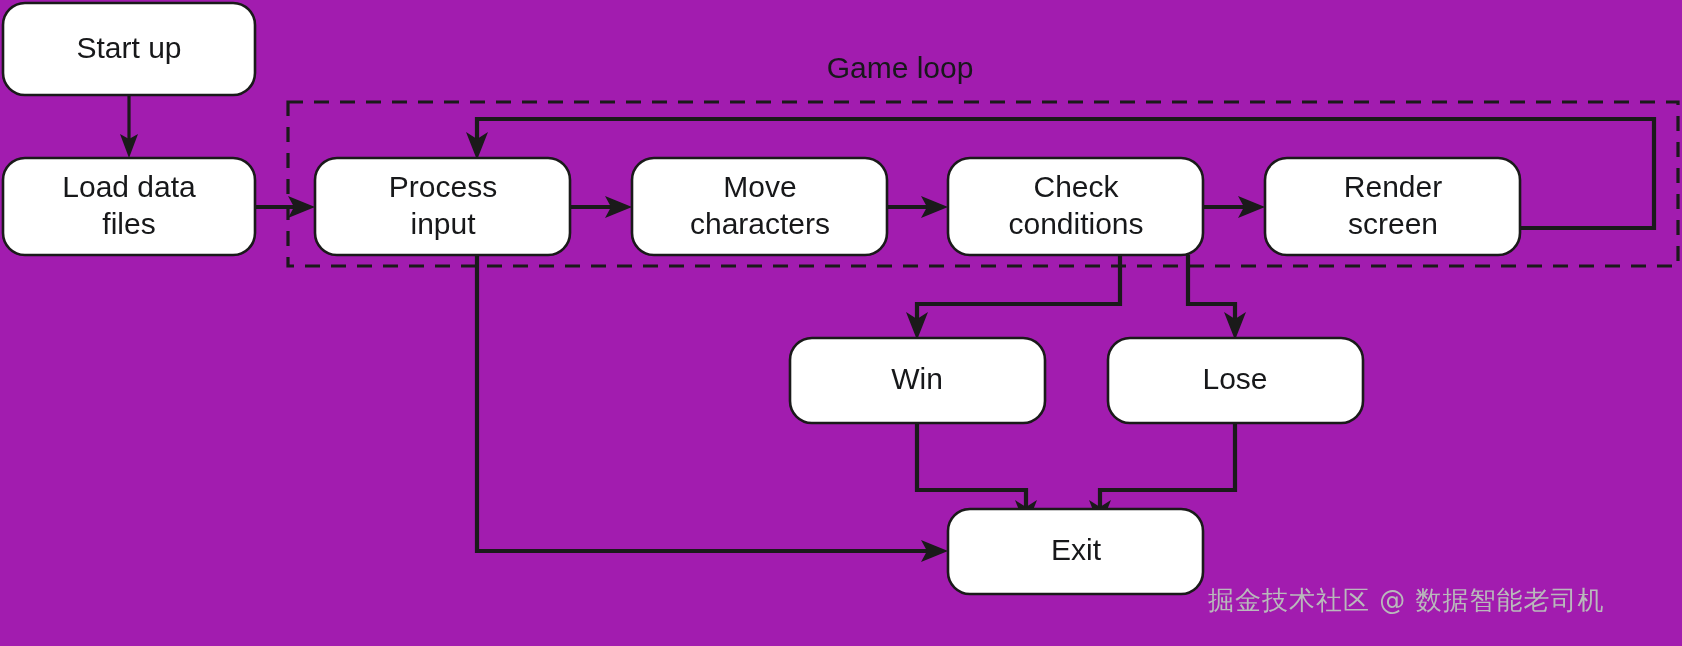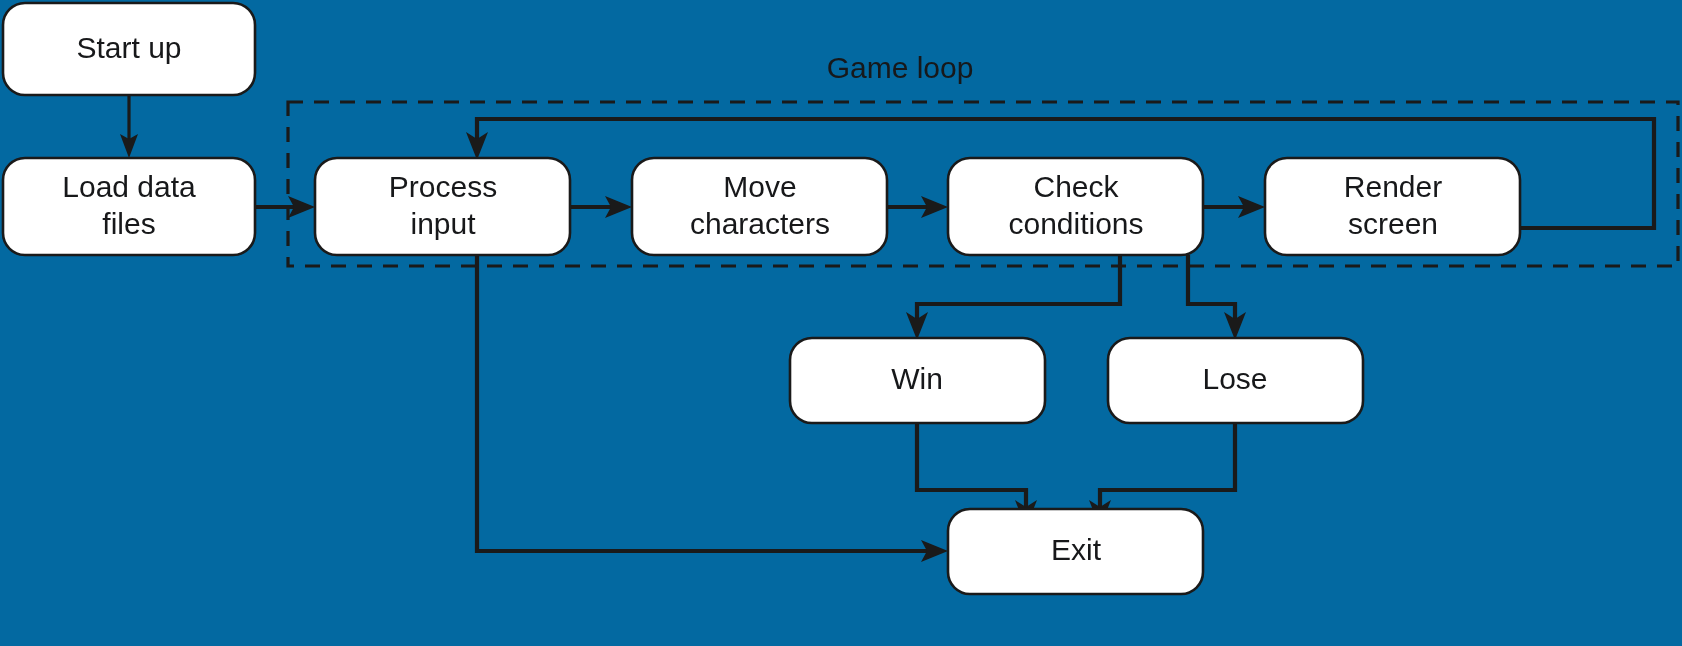--- a/index.html
+++ b/index.html
@@ -4,21 +4,21 @@
 <style>
   html, body {
     margin: 0;
     padding: 0;
     background: #ffffff;
   }
   #canvas {
     position: relative;
     width: 1682px;
     height: 646px;
-    background: #0369a1;
+    background: #a21caf;
     overflow: hidden;
     font-family: "Liberation Sans", sans-serif;
   }
   #flow {
     display: block;
     width: 1682px;
     height: 646px;
   }
   .node-box {
     fill: #ffffff;
@@ -185,14 +185,15 @@
       <text class="node-label" x="1235" y="381">Lose</text>
     </g>
 
     <g>
       <rect class="node-box" x="948" y="509" width="255" height="85" rx="22" ry="22"></rect>
       <text class="node-label" x="1076" y="552">Exit</text>
     </g>
 
   </svg>
 
+  <div class="watermark" style="left:1208px; top:583px;">掘金技术社区 @ 数据智能老司机</div>
 
 </div>
 
 </body></html>

